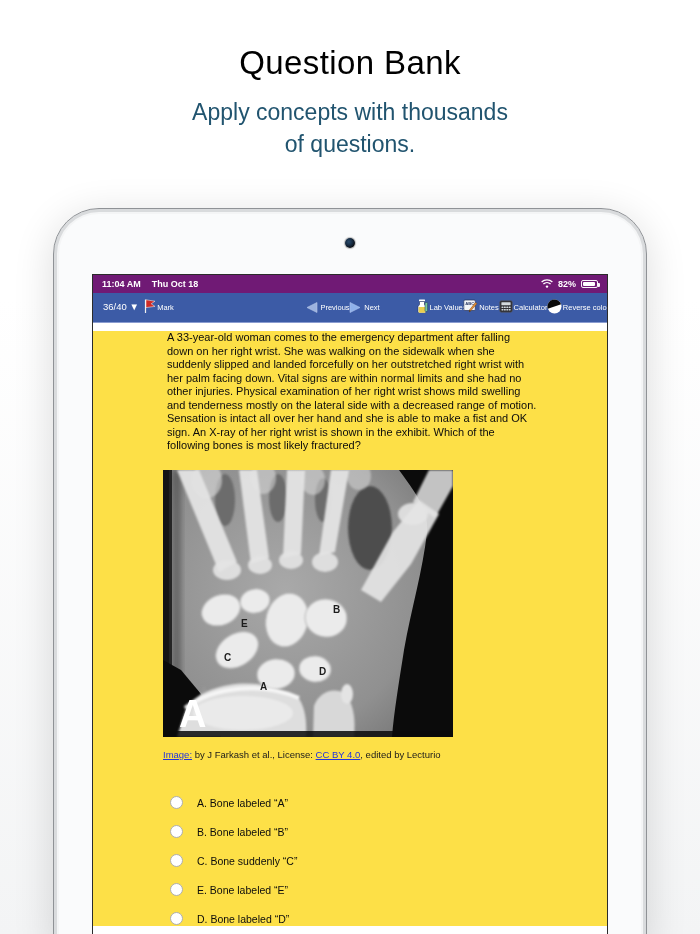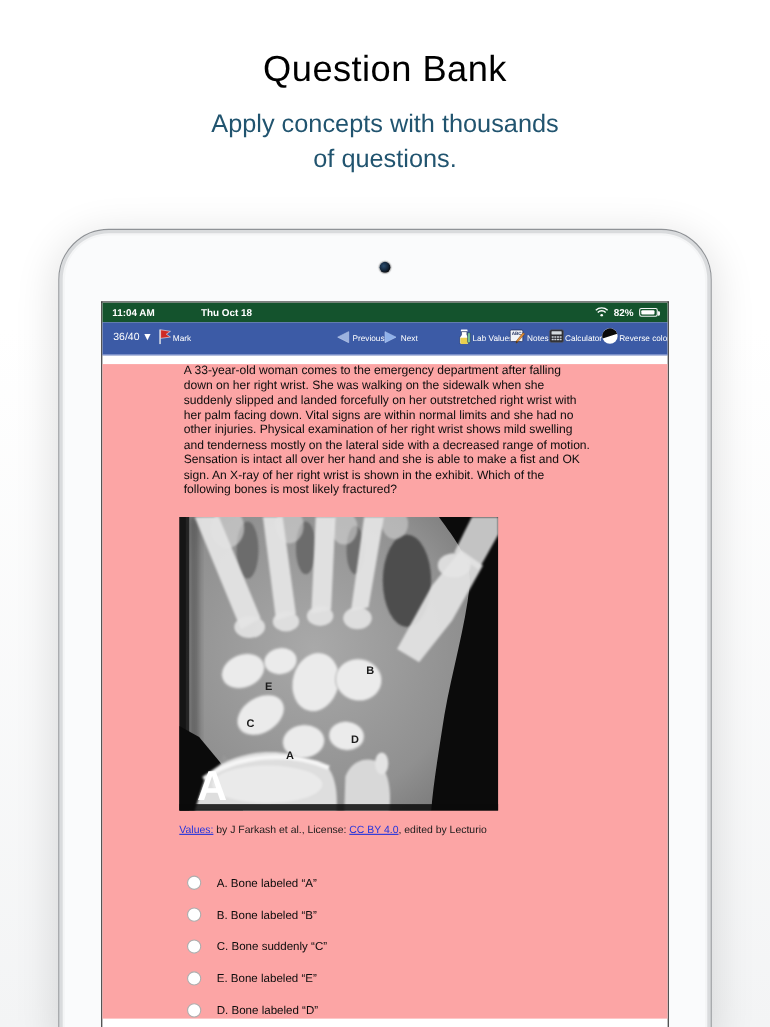--- a/index.html
+++ b/index.html
@@ -28,23 +28,23 @@
     background:radial-gradient(circle at 38% 38%, #2a4c6e 0%, #14273c 45%, #0a0a0c 75%);
     box-shadow:0 0 1px 1px rgba(0,0,0,.25);
   }
   .screen {
     position:absolute; left:38px; top:65px; width:516px; height:675px;
     background:#ffffff; border:1px solid #2b2b2b; border-bottom:none; overflow:hidden;
   }
 
   
   .statusbar {
-    height:18px; background:#14532d; color:#fff;
+    height:18px; background:#701a75; color:#fff;
     display:flex; align-items:center; padding:0 9px;
-    font-size:9px; font-weight:bold;gap:31px;
+    font-size:9px; font-weight:bold;
   }
   .sb-date { margin-left:11px; }
   .sb-right { margin-left:auto; display:flex; align-items:center; gap:5px; }
   .batt { position:relative; width:17px; height:8px; border:1px solid rgba(255,255,255,.95); border-radius:2px; }
   .batt::before { content:""; position:absolute; right:-3px; top:2px; width:2px; height:4px; background:rgba(255,255,255,.95); border-radius:0 1px 1px 0; }
   .batt-fill { position:absolute; left:1px; top:1px; bottom:1px; width:80%; background:#fff; border-radius:1px; }
 
   
   .toolbar {
     position:relative; height:30px; background:#3c5ba6; color:#fff;
@@ -60,21 +60,21 @@
   .tool .t-label { font-size:7.5px; line-height:8px; white-space:nowrap; }
   .tool-mark { left:36px; }
   .tool-prev { left:204px; }
   .tool-next { left:241px; }
   .tool-lab  { left:318px; }
   .tool-notes{ left:358px; }
   .tool-calc { left:400px; }
   .tool-rev  { left:450px; width:70px; }
 
   
-  .content { background:#fca5a5; }
+  .content { background:#fde047; }
   .question-text {
     margin:8px 68px 0 74px; font-size:11px; line-height:13.5px; color:#0c0c0c;
   }
   .xray-wrap { margin:17px 0 0 70px; width:290px; height:267px; }
   .attribution { margin:12px 0 0 70px; font-size:9.5px; color:#1a1a1a; }
   .attribution a, .link { color:#2233dd; text-decoration:underline; cursor:pointer; }
   .options { margin:36px 0 0 77px; }
   .option { display:flex; align-items:center; height:14px; margin-bottom:15px; cursor:pointer; }
   .radio {
     width:13px; height:13px; border:1.5px solid #aeaeae; border-radius:50%; background:#fff; flex:0 0 auto;
@@ -269,21 +269,21 @@
             <text x="78" y="157">E</text>
             <text x="170" y="143">B</text>
             <text x="61" y="191">C</text>
             <text x="156" y="205">D</text>
             <text x="97" y="220">A</text>
           </g>
           <text x="16" y="257" font-family="Liberation Sans, sans-serif" font-size="38" font-weight="bold" fill="#ffffff">A</text>
         </svg>
       </div>
 
-      <div class="attribution"><span class="link">Values:</span><span> by J Farkash et al., License: </span><span class="link">CC BY 4.0</span><span>, edited by Lecturio</span></div>
+      <div class="attribution"><span class="link">Image:</span><span> by J Farkash et al., License: </span><span class="link">CC BY 4.0</span><span>, edited by Lecturio</span></div>
 
       <div class="options">
         <div class="option">
           <span class="radio"></span>
           <span class="option-label">A. Bone labeled “A”</span>
         </div>
         <div class="option">
           <span class="radio"></span>
           <span class="option-label">B. Bone labeled “B”</span>
         </div>

